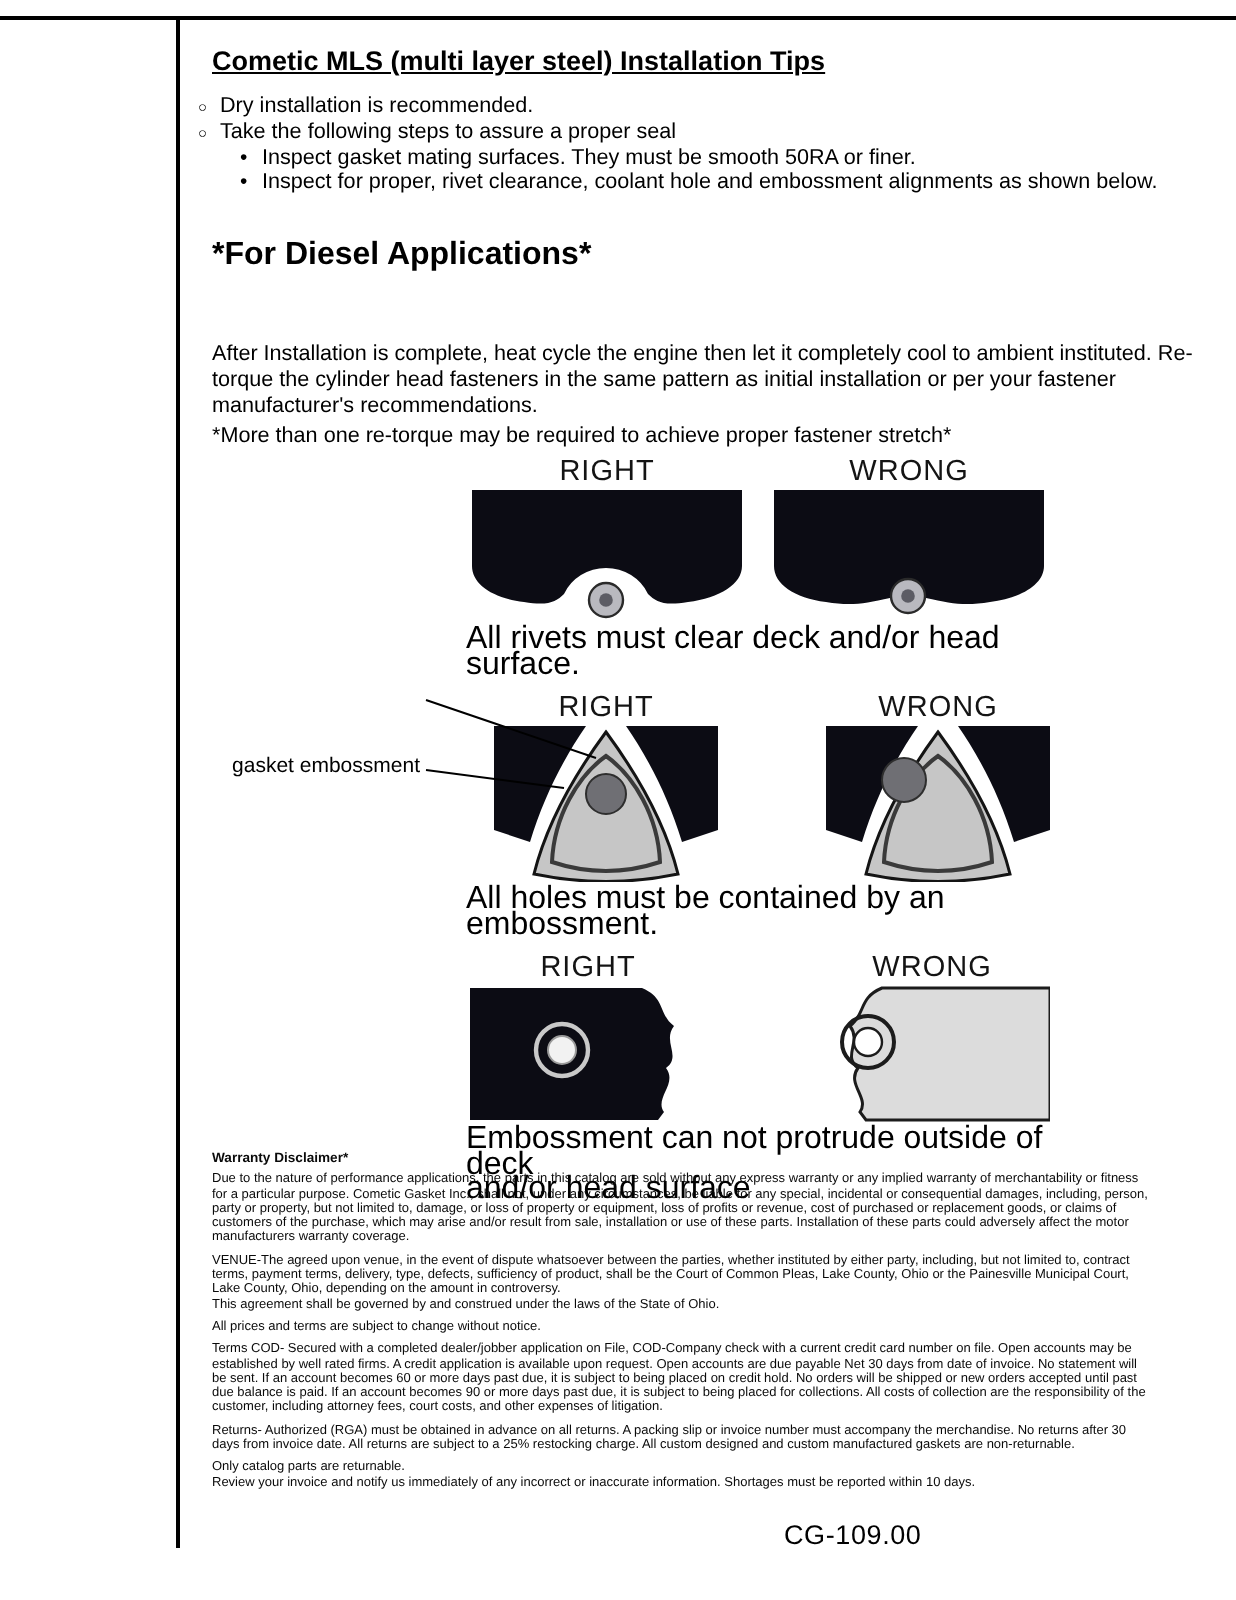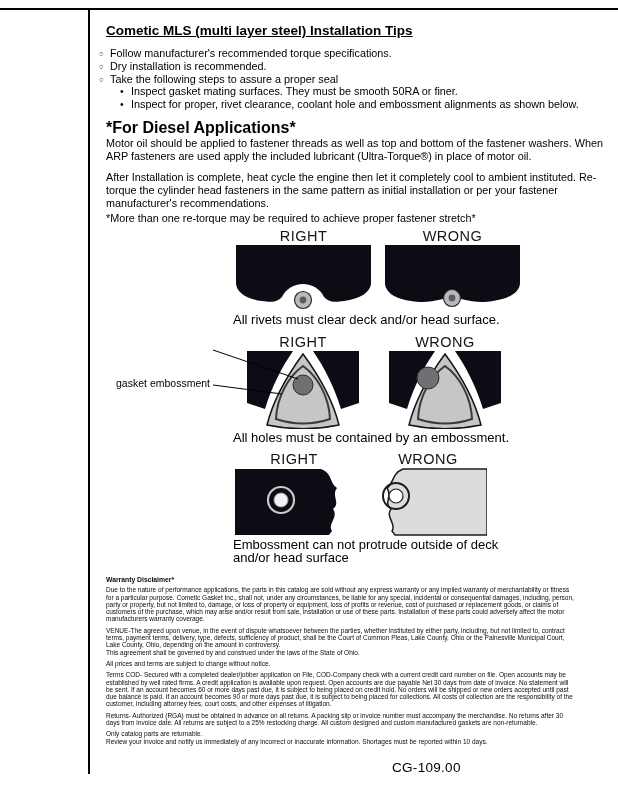--- a/index.html
+++ b/index.html
@@ -20,26 +20,26 @@
   .sub { margin-left: 21px; }
   .sub::before { content: "\2022"; font-size: 10.5px; top: 0; }
 
   .diesel-heading { position: absolute; left: 106px; top: 119px; font-size: 16px; font-weight: bold; }
   .para1 { position: absolute; left: 106px; top: 137px; width: 502px; font-size: 10.8px; line-height: 13px; }
   .para2 { position: absolute; left: 106px; top: 171px; width: 502px; font-size: 10.8px; line-height: 13px; }
   .note  { position: absolute; left: 106px; top: 212px; font-size: 10.8px; }
 
   .diagram-section { position: absolute; left: 233px; top: 228px; width: 292px; }
   .dg-row { margin-bottom: 7px; }
-  .cols { display: flex; }
+  .cols { display: flex; justify-content: space-between; }
   .row1 .cols { gap: 8px; }
   .row2 .cols { gap: 30px; padding-left: 14px; }
   .row3 .cols { gap: 16px; padding-left: 2px; }
   .dg-head { text-align: center; font-size: 14.5px; line-height: 17px; letter-spacing: 0.5px; color: #141414; }
-  .dg-caption { font-size: 13px; margin-top: 3px; line-height: 12.5px; white-space: pre-line; }
+  .dg-caption { font-size: 16px; margin-top: 3px; line-height: 12.5px; white-space: pre-line; }
   svg.dg { display: block; }
 
   .lbl { position: absolute; text-align: right; font-size: 10.5px; line-height: 11.8px; white-space: pre-line; }
   .lbl-coolant { left: 116px; top: 341px; width: 94px; }
   .lbl-emboss  { left: 100px; top: 378px; width: 110px; }
   .leader-svg { position: absolute; left: 212px; top: 341px; width: 112px; height: 62px; }
 
   .warranty { position: absolute; left: 106px; top: 576px; width: 468px; font-size: 6.5px; line-height: 7.3px; color: #0a0a0a; }
   .warranty .w-head { font-size: 6.8px; font-weight: bold; margin-bottom: 3px; }
   .warranty p { margin-bottom: 4px; white-space: pre-line; }
@@ -49,29 +49,27 @@
 </head>
 <body>
 
 <div class="page">
   <div class="frame-top"></div>
   <div class="frame-left"></div>
 
   <div class="title">Cometic MLS (multi layer steel) Installation Tips</div>
 
   <div class="bullets">
-    <div class="b">Follow manufacturer's recommended torque specifications.</div>
     <div class="b">Dry installation is recommended.</div>
     <div class="b">Take the following steps to assure a proper seal</div>
     <div class="b sub">Inspect gasket mating surfaces.  They must be smooth 50RA or finer.</div>
     <div class="b sub">Inspect for proper, rivet clearance, coolant hole and embossment alignments as shown below.</div>
   </div>
 
   <div class="diesel-heading">*For Diesel Applications*</div>
-  <div class="para1">Motor oil should be applied to fastener threads as well as top and bottom of the fastener washers. When ARP fasteners are used apply the included lubricant (Ultra-Torque®) in place of motor oil.</div>
   <div class="para2">After Installation is complete, heat cycle the engine then let it completely cool to ambient instituted. Re-torque the cylinder head fasteners in the same pattern as initial installation or per your fastener manufacturer's recommendations.</div>
   <div class="note">*More than one re-torque may be required to achieve proper fastener stretch*</div>
 
   <div class="diagram-section">
 
     <div class="dg-row row1">
       <div class="cols">
         <div class="col">
           <div class="dg-head">RIGHT</div>
           <svg class="dg" width="141" height="66" viewBox="0 0 141 66">

